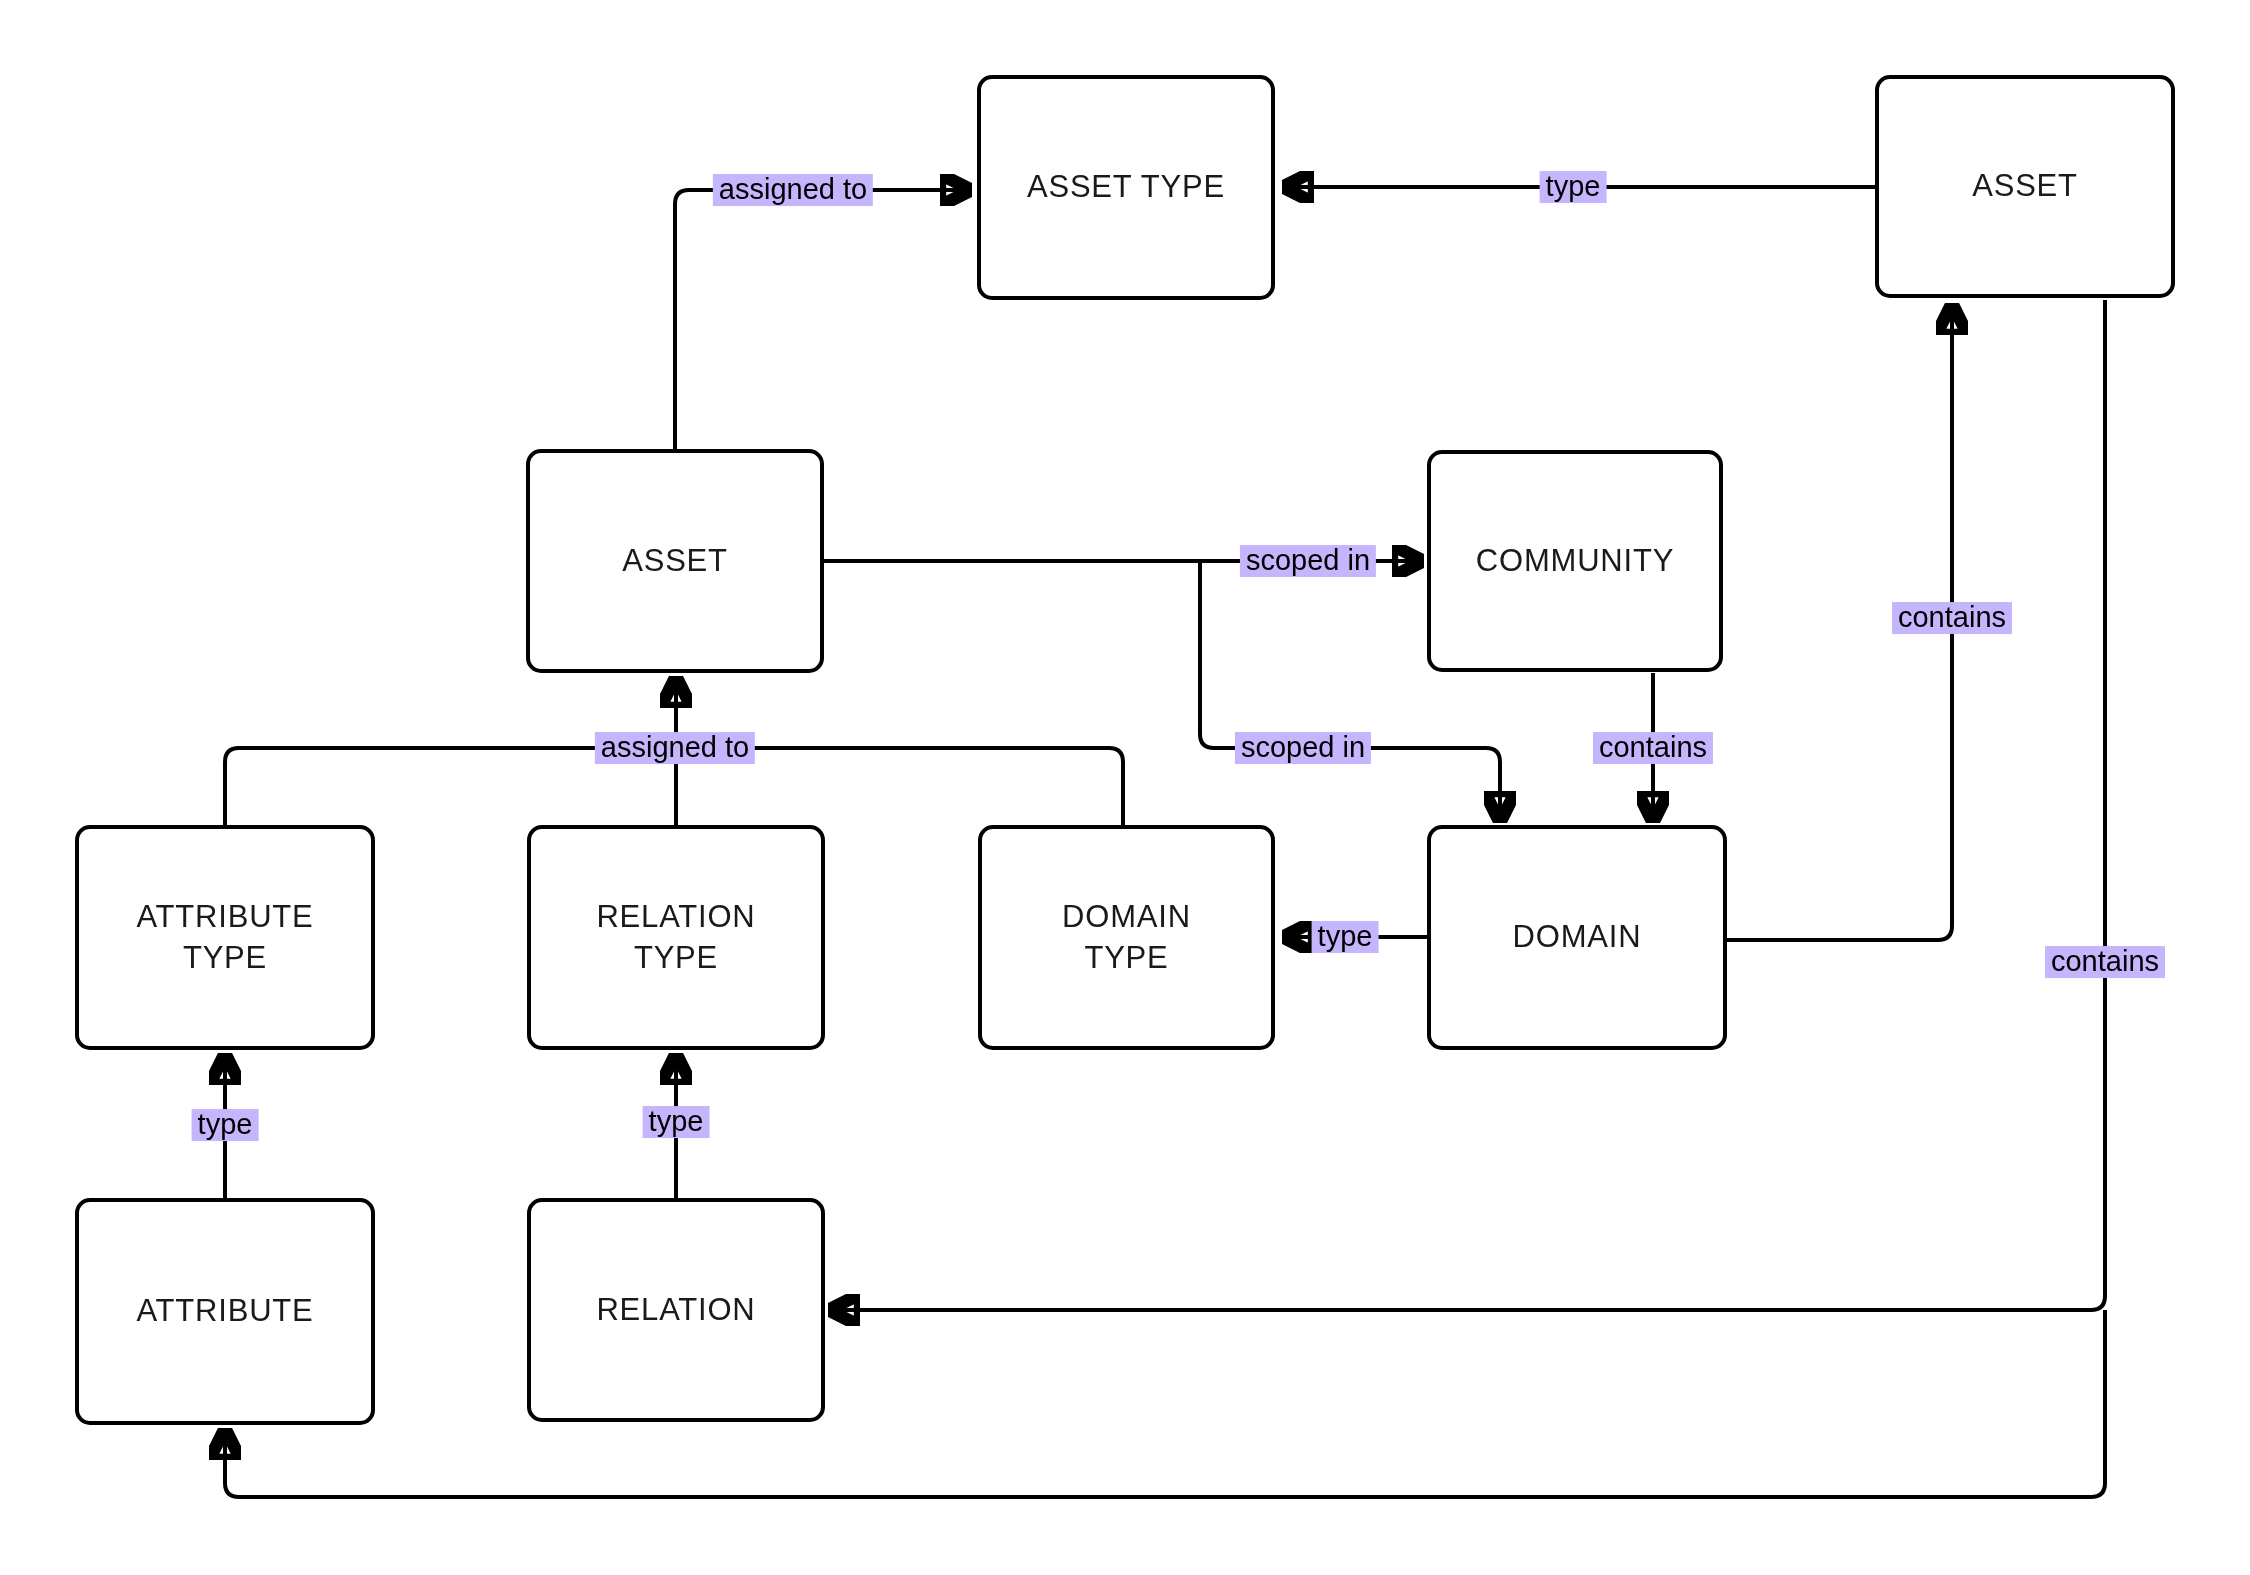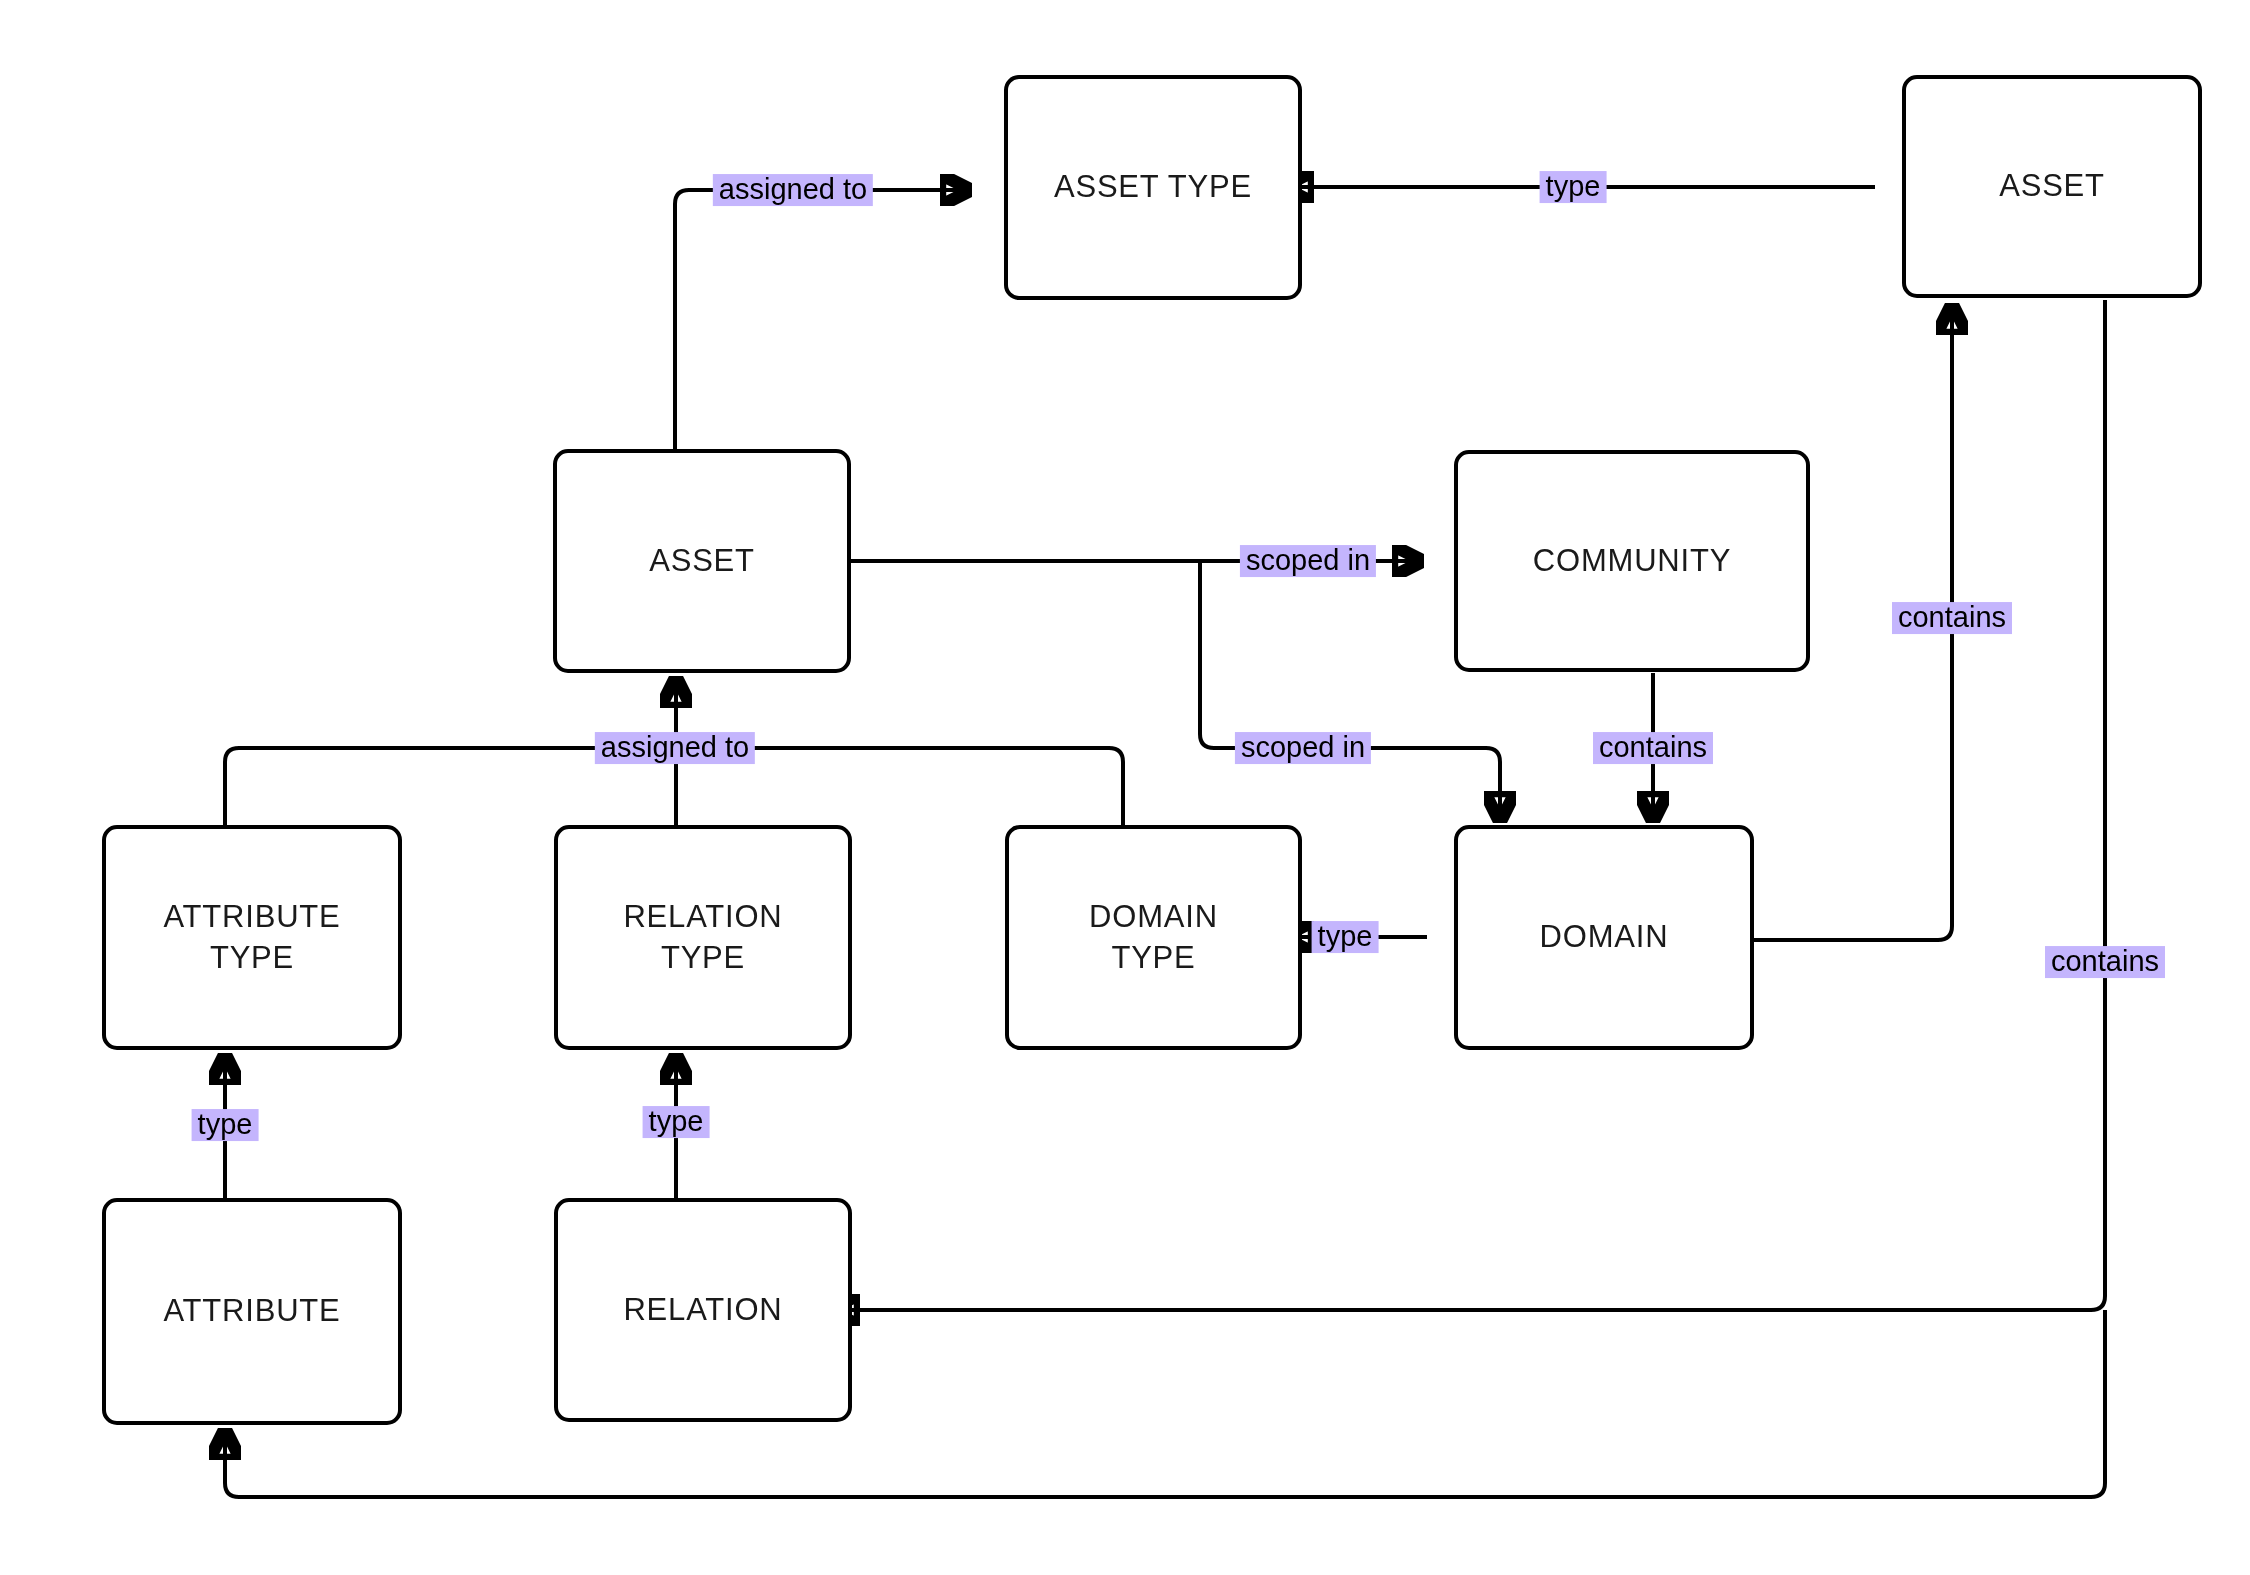--- a/index.html
+++ b/index.html
@@ -32,21 +32,20 @@
   .node {
     position: absolute;
     box-sizing: border-box;
     border: 4px solid #000000;
     border-radius: 15px;
     background: #ffffff;
     display: flex;
     align-items: center;
     justify-content: center;
     z-index: 2;
-    margin-left: 27px;
   }
   .node .node-label {
     font-size: 31px;
     line-height: 1.32;
     letter-spacing: 0.8px;
     color: #1a1a1a;
     text-align: center;
     white-space: pre-line;
   }
   .edge-label {
@@ -107,21 +106,21 @@
   </div>
 
   <div class="node" style="left:1875px; top:75px; width:300px; height:223px;align-items:center;">
     <span class="node-label">ASSET</span>
   </div>
 
   <div class="node" style="left:526px; top:449px; width:298px; height:224px;">
     <span class="node-label">ASSET</span>
   </div>
 
-  <div class="node" style="left:1427px; top:450px; width:356px; height:222px;">
+  <div class="node" style="left:1427px; top:450px; width:296px; height:222px;">
     <span class="node-label">COMMUNITY</span>
   </div>
 
   <div class="node" style="left:75px; top:825px; width:300px; height:225px;">
     <span class="node-label">ATTRIBUTE
 TYPE</span>
   </div>
 
   <div class="node" style="left:527px; top:825px; width:298px; height:225px;">
     <span class="node-label">RELATION

